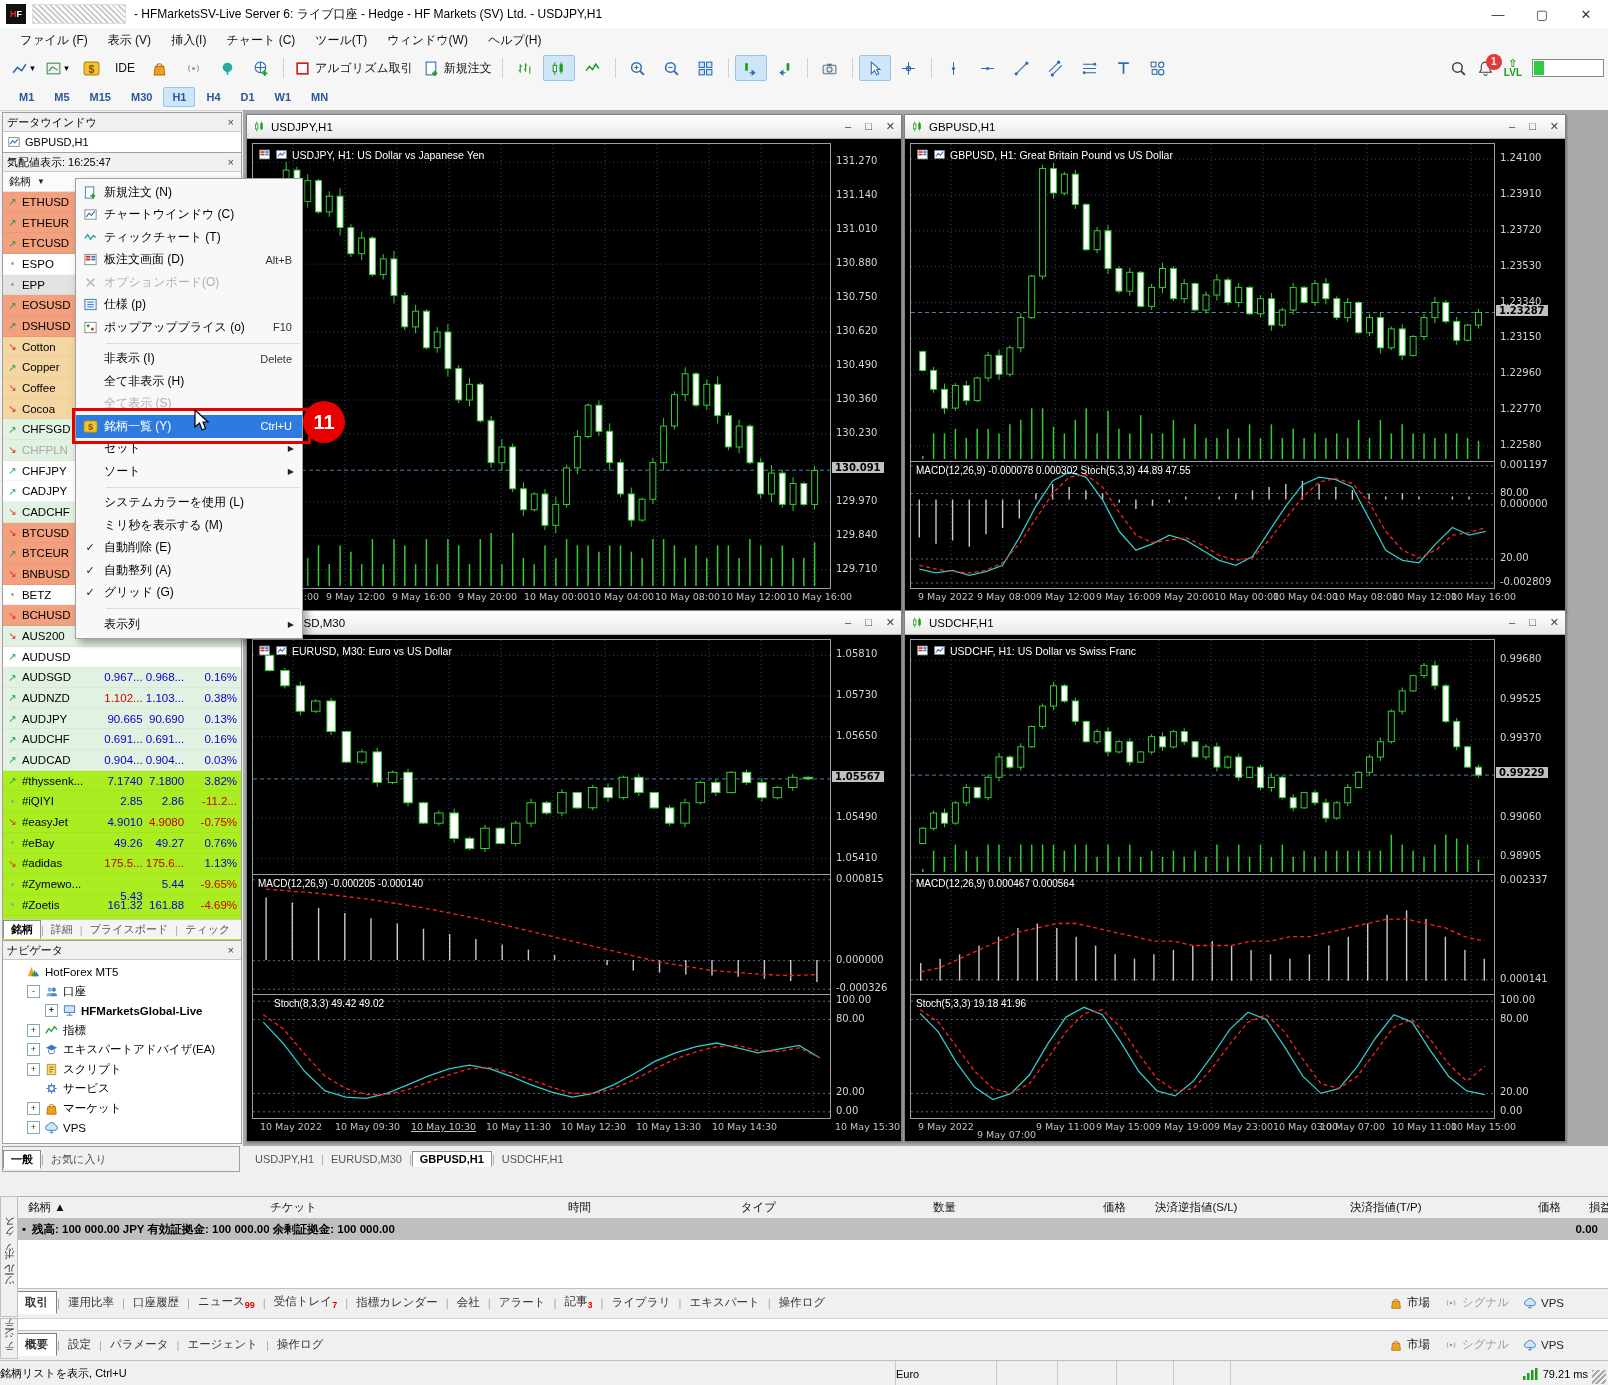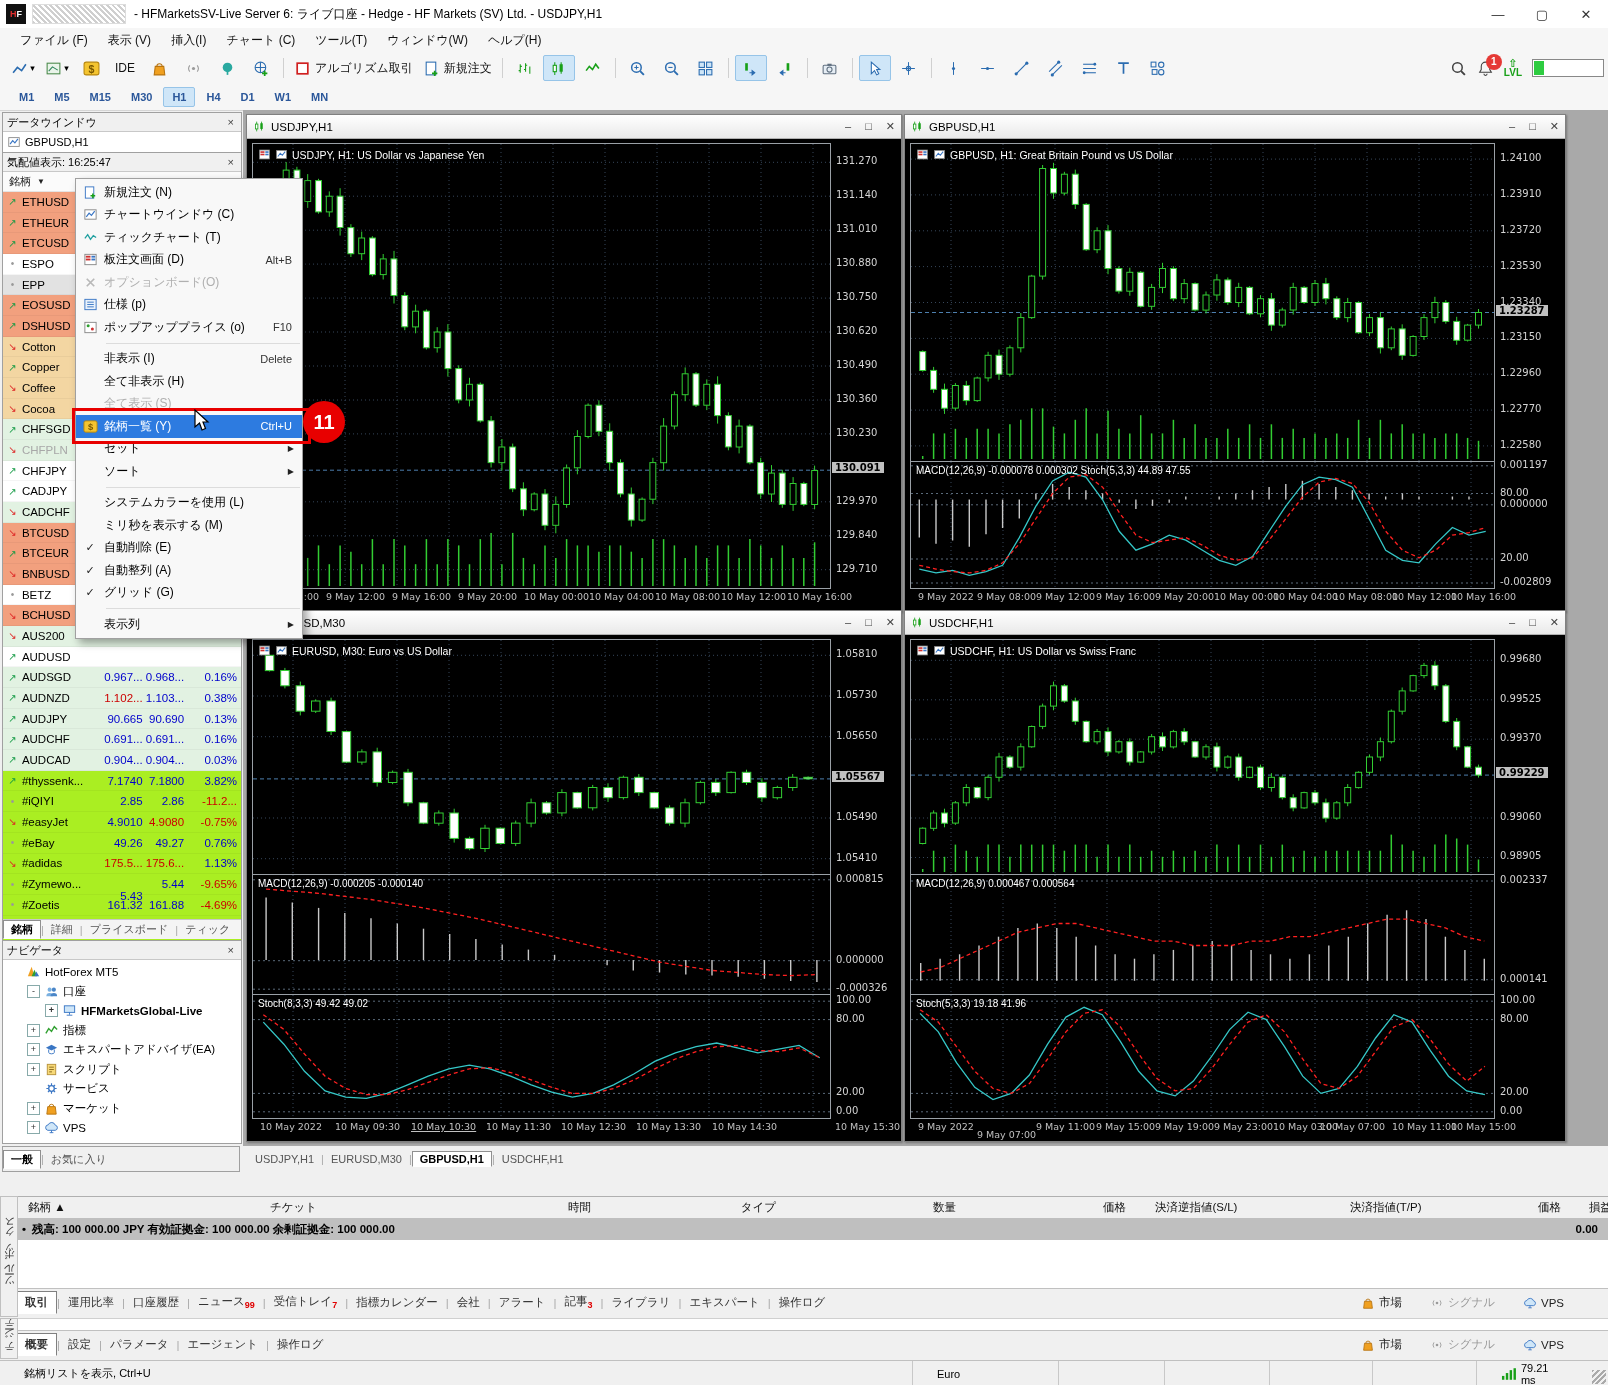--- a/index.html
+++ b/index.html
@@ -69,25 +69,25 @@
   .psep{position:absolute;height:1px;background:#9aa0a6;z-index:2;}
   
   .hdrrow{background:#f0f0f0;border-top:1px solid #b0b0b0;border-bottom:1px solid #c8c8c8;font-size:11.5px;}
   .hdrrow span{position:absolute;top:3px;color:#111;}
   #balrow{background:#bfbfbf;font-weight:bold;font-size:11.5px;border-bottom:1px solid #a8a8a8;}
   .btabs{display:flex;align-items:center;font-size:11.5px;background:#f0f0f0;border-top:1px solid #c0c0c0;}
   .btabs .tab{padding:3px 8px;color:#333;white-space:nowrap;}
   .btabs .tab.on{background:#fff;border:1px solid #808080;border-bottom-color:#fff;font-weight:bold;}
   .btabs .sep{color:#aaa;}
   .btabs sub{color:#e00000;font-size:9px;font-weight:bold;}
-  .btabs .right{margin-left:auto;display:flex;align-items:center;gap:28px;margin-right:44px;}
+  .btabs .right{margin-left:auto;display:flex;align-items:center;gap:14px;margin-right:44px;}
   .btabs .right .it{display:flex;align-items:center;gap:4px;color:#222;}
   .btabs .right .it.dim{color:#999;}
   #statusbar{background:#f0f0f0;border-top:1px solid #c0c0c0;font-size:11px;display:flex;align-items:center;}
-  .scell{border-right:1px solid #c8c8c8;height:100%;display:flex;align-items:center;padding:0 24px;}
+  .scell{border-right:1px solid #c8c8c8;height:100%;display:flex;align-items:center;padding:0 0;}
   .vtab{position:absolute;width:16px;background:#f0f0f0;border:1px solid #c0c0c0;writing-mode:vertical-rl;transform:rotate(180deg);font-size:10.5px;color:#333;display:flex;align-items:center;justify-content:center;}
   
   #ctxmenu{left:75px;top:178px;width:226px;background:#f8f8f8;border:1px solid #a0a0a0;box-shadow:4px 4px 8px rgba(0,0,0,.35);z-index:40;padding:2px 0;}
   .mi{height:22.5px;display:flex;align-items:center;font-size:12px;position:relative;}
   .mi .ico{width:28px;display:flex;align-items:center;justify-content:center;}
   .mi .lbl{flex:1;white-space:nowrap;}
   .mi .sc{margin-right:10px;color:#333;font-size:11px;}
   .mi .sub{margin-right:8px;font-size:8px;color:#222;}
   .mi.dis .lbl,.mi.dis .sc{color:#b0b0b0;}
   .mi .chk{width:28px;text-align:center;color:#222;font-size:11px;}
@@ -1534,21 +1534,21 @@
               <line x1="456" y1="0" x2="456" y2="123" stroke="#36465a" stroke-dasharray="1 3"></line>
               <line x1="508" y1="0" x2="508" y2="123" stroke="#36465a" stroke-dasharray="1 3"></line>
               <line x1="560" y1="0" x2="560" y2="123" stroke="#36465a" stroke-dasharray="1 3"></line>
               <line x1="0" y1="6.2" x2="577" y2="6.2" stroke="#5a6a7a" stroke-dasharray="2 3"></line>
               <line x1="0" y1="24.6" x2="577" y2="24.6" stroke="#5a6a7a" stroke-dasharray="2 3"></line>
               <line x1="0" y1="98.4" x2="577" y2="98.4" stroke="#5a6a7a" stroke-dasharray="2 3"></line>
               <line x1="0" y1="116.8" x2="577" y2="116.8" stroke="#5a6a7a" stroke-dasharray="2 3"></line>
               <polyline points="10.3,27.1 30.9,49.2 51.5,76.3 72.1,95.9 92.7,102.1 113.3,103.3 133.9,98.4 154.6,89.8 175.2,81.2 195.8,73.8 216.4,70.1 237.0,73.8 257.6,81.2 278.2,89.8 298.8,97.2 319.4,102.1 340.0,98.4 360.6,89.8 381.2,78.7 401.8,66.4 422.4,57.8 443.1,51.7 463.7,48.0 484.3,52.9 504.9,57.8 525.5,54.1 546.1,50.4 566.7,62.7" fill="none" stroke="#35c7c7" stroke-width="1.3"></polyline>
               <polyline points="10.3,19.7 30.9,34.4 51.5,59.0 72.1,81.2 92.7,93.5 113.3,99.6 133.9,99.6 154.6,94.7 175.2,87.3 195.8,80.0 216.4,73.8 237.0,72.6 257.6,77.5 278.2,84.9 298.8,92.3 319.4,98.4 340.0,98.4 360.6,93.5 381.2,84.9 401.8,73.8 422.4,64.0 443.1,56.6 463.7,51.7 484.3,50.4 504.9,55.4 525.5,56.6 546.1,52.9 566.7,62.7" fill="none" stroke="#ff2020" stroke-width="1.3" stroke-dasharray="4 3"></polyline>
             </svg>
-            <div class="panelabel" style="top: 358px;">Stoch(8,3,3) 49.42 49.02</div>
+            <div class="panelabel" style="top: 358px; margin-left: 16px;">Stoch(8,3,3) 49.42 49.02</div>
             <div class="psep" style="left: 0px; width: 577px; top: 354px;"></div>
           </div>
           <div class="scale" style="left: 585px; top: 4px; width: 64px; height: 478px;">
             <div class="tick" style="top: 9px;">1.05810</div>
             <div class="tick" style="top: 50px;">1.05730</div>
             <div class="tick" style="top: 91px;">1.05650</div>
             <div class="tick" style="top: 172px;">1.05490</div>
             <div class="tick" style="top: 213px;">1.05410</div>
             <div class="cur" style="top: 132px;">1.05567</div>
             <div class="tick" style="top: 234px;">0.000815</div>

